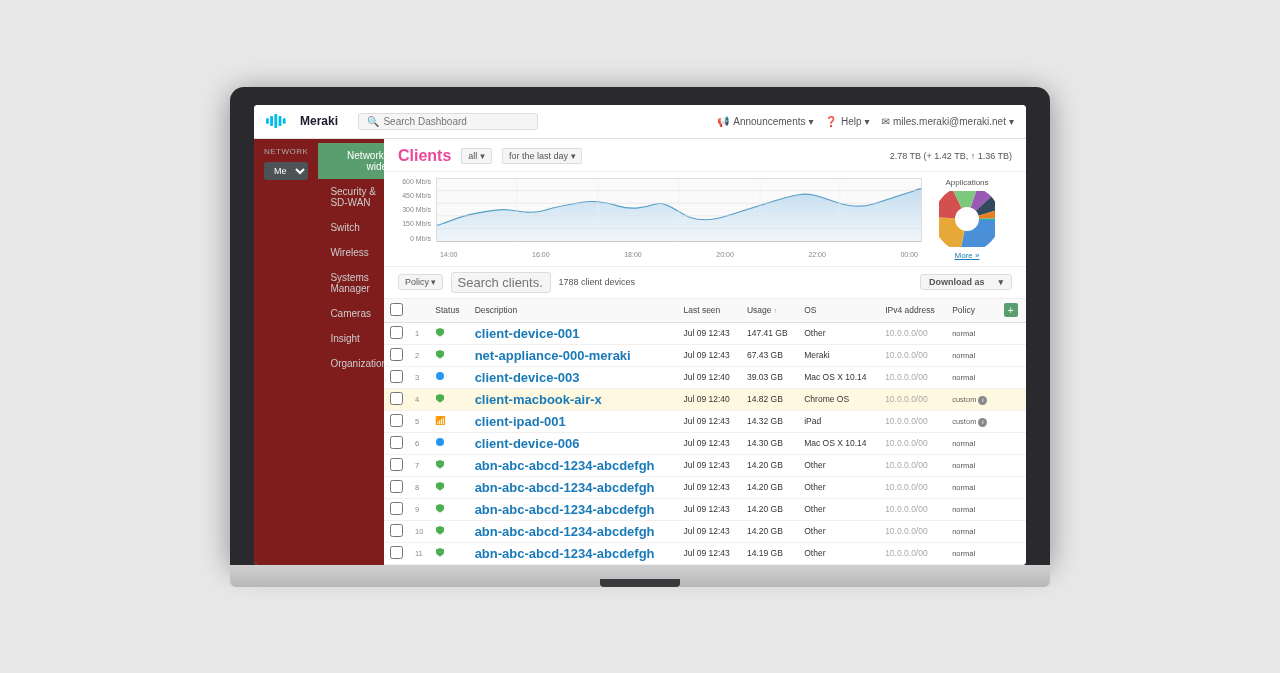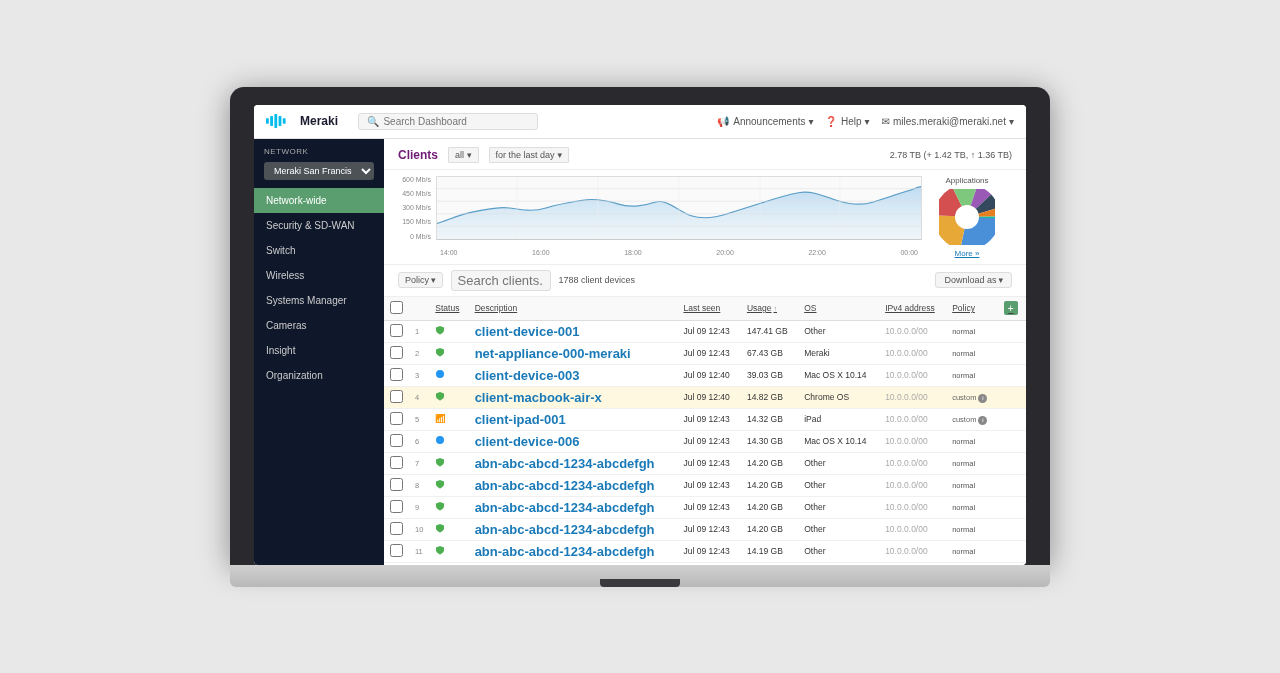--- a/index.html
+++ b/index.html
@@ -130,24 +130,23 @@
     
     .main-body {
       display: flex;
       flex: 1;
       overflow: hidden;
     }
 
     
     .sidebar {
       width: 130px;
-      background: #0f172a;
+      background: #7f1d1d;
       flex-shrink: 0;
       display: flex;
-      flex-direction: column;
       overflow-y: auto;
     }
 
     .sidebar-network-section {
       padding: 8px 10px 4px;
     }
 
     .sidebar-network-label {
       font-size: 8px;
       color: #aaa;
@@ -201,23 +200,23 @@
 
     .content-header {
       padding: 8px 14px 6px;
       border-bottom: 1px solid #eee;
       display: flex;
       align-items: center;
       gap: 10px;
     }
 
     .page-title {
-      font-size: 12px;
+      font-size: 16px;
       font-weight: 600;
-      color: #701a75;
+      color: #ec4899;
     }
 
     .filter-dropdown {
       background: #f5f5f5;
       border: 1px solid #ddd;
       border-radius: 1px;
       padding: 2px 6px;
       font-size: 9px;
       color: #555;
       cursor: pointer;
@@ -365,39 +364,39 @@
       margin-left: auto;
       background: #f5f5f5;
       border: 1px solid #ddd;
       border-radius: 3px;
       padding: 2px 8px;
       font-size: 9px;
       color: #555;
       cursor: pointer;
       display: flex;
       align-items: center;
-      gap: 2px;
+      gap: 14px;
+      font-weight: bold;
     }
 
     
     .clients-table {
       width: 100%;
       border-collapse: collapse;
       font-size: 8.5px;
     }
 
     .clients-table th {
       background: #f9f9f9;
       border-bottom: 1px solid #ddd;
       padding: 4px 6px;
       text-align: left;
       font-weight: 500;
       color: #444;
       white-space: nowrap;
-      text-decoration: underline;
     }
 
     .clients-table td {
       padding: 3px 6px;
       border-bottom: 1px solid #f0f0f0;
       color: #333;
       white-space: nowrap;
     }
 
     .clients-table tr.highlight td {

